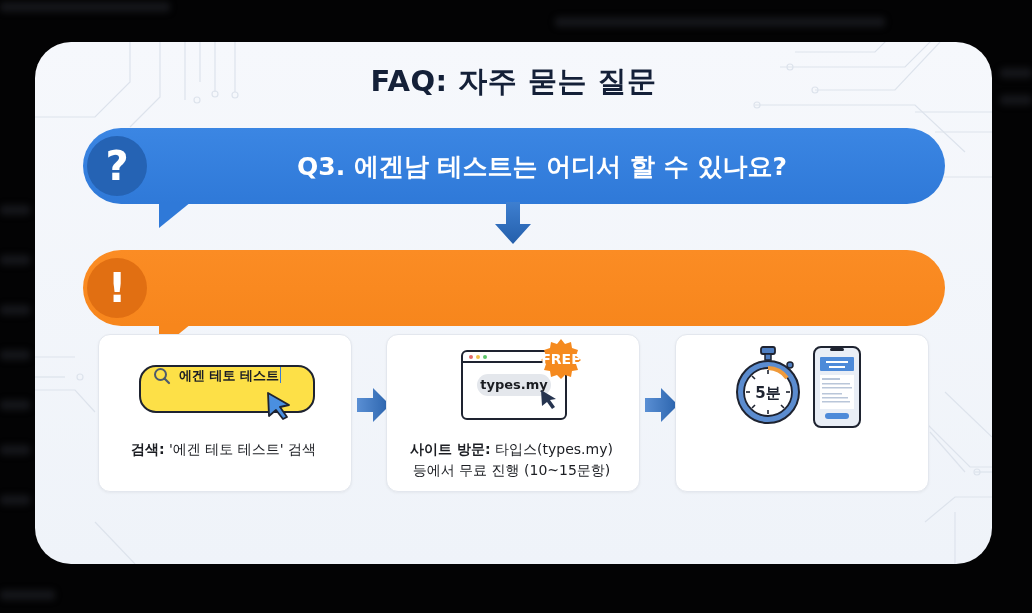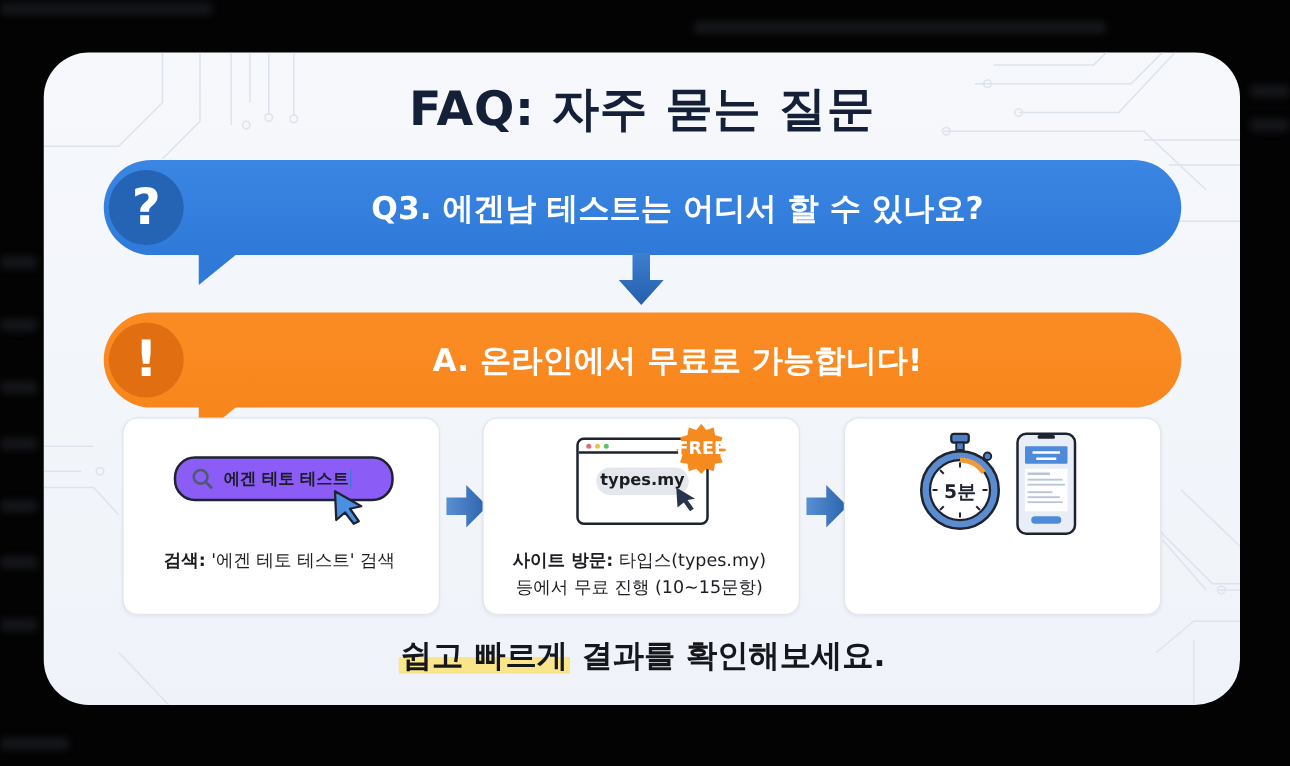--- a/index.html
+++ b/index.html
@@ -13,21 +13,21 @@
   
   .card {
     position: absolute; left: 35px; top: 42px; width: 957px; height: 522px;
     background: linear-gradient(180deg, #f6f8fc 0%, #eff3f9 100%);
     border-radius: 36px; overflow: hidden;
   }
   .circuit { position: absolute; inset: 0; pointer-events: none; }
 
   .title {
     position: absolute; left: 0; right: 0; top: 20px; text-align: center;
-    font-size: 38px; font-weight: bold; color: #142038; letter-spacing: 0.5px;
+    font-size: 29px; font-weight: bold; color: #142038; letter-spacing: 0.5px;
   }
 
   
   .bubble {
     position: absolute; left: 48px; width: 862px; height: 76px; border-radius: 38px;
     display: flex; align-items: center;
   }
   .bubble.q { top: 86px; background: linear-gradient(180deg, #3b86e3 0%, #2f79d8 100%); }
   .bubble.a { top: 208px; background: linear-gradient(180deg, #fb8c24 0%, #f7861c 100%); }
   .bubble .tail {
@@ -58,23 +58,23 @@
   }
   .step .cap {
     position: absolute; left: 0; right: 3px; text-align: center;
     font-size: 14px; color: #1b1d22; line-height: 21px;
   }
   .step .cap b { font-weight: bold; }
   .right-arrow { position: absolute; top: 346px; }
 
   
   .search {
-    position: absolute; left: 40px; top: 30px; width: 176px; height: 36px;
-    border: 2px solid #1e2330; border-radius: 17px; background: #8b5cf6;
-    display: flex; align-items: center; padding-left: 12px;
+    position: absolute; left: 40px; top: 30px; width: 176px; height: 48px;
+    border: 2px solid #1e2330; border-radius: 17px; background: #fde047;
+    display: flex; align-items: flex-start; padding-left: 12px;
   }
   .search .q-text { font-size: 13px; font-weight: bold; color: #1a1d25; margin-left: 8px; }
   .search .caret { display: inline-block; width: 1px; height: 16px; background: #3a7bd5; margin-left: 1px; vertical-align: middle; }
 
   
   .browser {
     position: absolute; left: 74px; top: 15px; width: 106px; height: 70px;
     border: 2.5px solid #1e2330; border-radius: 6px; background: #fff;
   }
   .browser .bar { height: 11px; border-bottom: 2px solid #1e2330; display: flex; align-items: center; padding-left: 6px; gap: 3px; }
@@ -165,21 +165,20 @@
           <stop offset="0" stop-color="#3e7fd0"></stop>
           <stop offset="1" stop-color="#245fab"></stop>
         </linearGradient>
       </defs>
     <path d="M13 0 H27 V22 H38 L20 42 L2 22 H13 Z" fill="url(#ga)"></path>
   </svg>
 
   <div class="bubble a">
     <div class="tail"></div>
     <div class="badge">!</div>
-    <div class="bubble-text">A. 온라인에서 무료로 가능합니다!</div>
   </div>
 
   <div class="step" style="left:63px;">
     <div class="search">
       <svg width="18" height="18" viewBox="0 0 18 18">
         <circle cx="7.5" cy="7.5" r="5.5" stroke="#4d5a6c" stroke-width="2" fill="none"></circle>
         <path d="M11.5 11.5 L16 16" stroke="#4d5a6c" stroke-width="2.2" stroke-linecap="round"></path>
       </svg>
       <span class="q-text">에겐 테토 테스트</span>
         <span class="caret"></span>
@@ -262,14 +261,13 @@
           <rect x="10" y="38" width="28" height="1.5"></rect>
           <rect x="10" y="42" width="30" height="1.5"></rect>
           <rect x="10" y="48" width="20" height="1.5"></rect>
           <rect x="10" y="52" width="26" height="1.5"></rect>
           <rect x="10" y="56" width="28" height="1.5"></rect>
         </g>
       <rect x="13" y="68" width="24" height="6" rx="3" fill="#4d8ad9"></rect>
     </svg>
   </div>
 
-  <div class="slogan"><span class="hl">쉽고 빠르게</span><span> 결과를 확인해보세요.</span></div>
 </div>
 
 </body></html>

